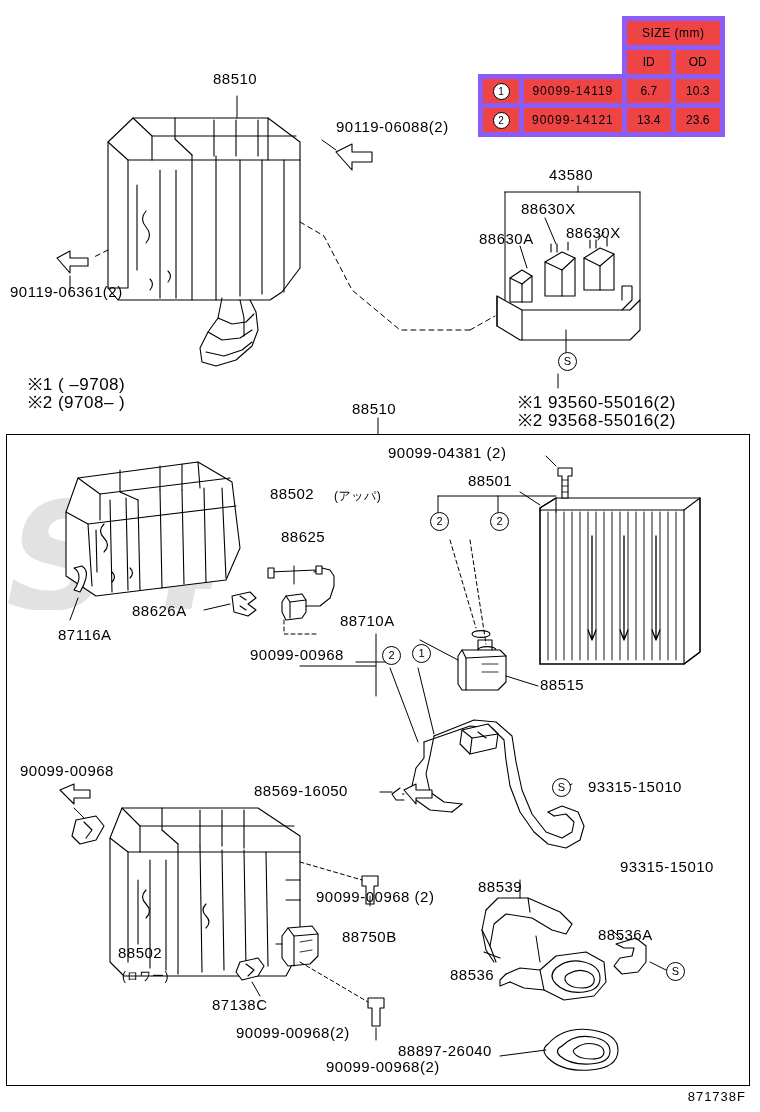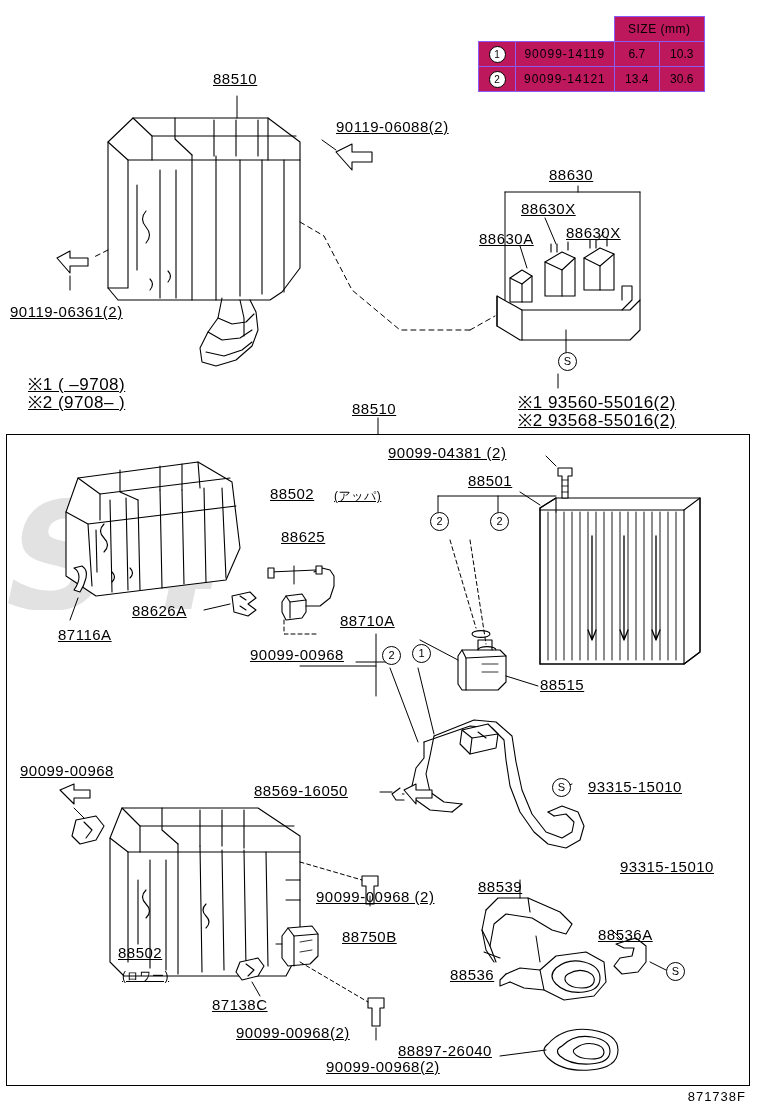--- a/index.html
+++ b/index.html
@@ -13,39 +13,38 @@
   }
   .page{position:absolute;left:0;top:0;width:760px;height:1112px;}
 
   
   .lbl{
     position:absolute;
     font-size:15px;
     letter-spacing:0.5px;
     white-space:nowrap;
     font-family:"Liberation Sans", sans-serif;
-    text-decoration:underline;
   }
   .lbl.small{font-size:17px;}
   .lbl.jp{font-size:12px;}
 
   
   .size-table{
     position:absolute;
     left:478px;top:16px;
     border-collapse:collapse;
     font-size:13px;
   }
   .size-table td,.size-table th{
-    border:1px solid #8b5cf6;
+    border:5px solid #8b5cf6;
     padding:2px 5px;
     text-align:center;
     font-weight:normal;
     height:20px;
-    background:#be185d;
+    background:#ef4444;
   }
   .size-table .hdr-size{font-size:12px;letter-spacing:.5px;}
   .size-table .pn{font-weight:normal;font-size:12px;letter-spacing:1px;padding:2px 8px;}
   .size-table .numcell{width:34px;font-size:12px;}
   .size-table .idxcell{width:26px;}
 
   .circnum{
     display:inline-block;
     width:15px;height:15px;line-height:15px;
     border:1px solid #000;border-radius:50%;
@@ -100,30 +99,35 @@
 
   <div class="wm">S4</div>
 
   <table class="size-table">
     <tbody>
         <tr>
       <td rowspan="1" colspan="2" style="border:none;background:transparent;"></td>
       <td colspan="2" class="hdr-size">SIZE (mm)</td>
     </tr>
     <tr>
+      <td colspan="2" style="border:none;background:transparent;"></td>
+      <td class="numcell">ID</td>
+      <td class="numcell">OD</td>
+    </tr>
+    <tr>
       <td class="idxcell"><span class="circnum">1</span></td>
       <td class="pn">90099-14119</td>
       <td class="numcell">6.7</td>
       <td class="numcell">10.3</td>
     </tr>
     <tr>
       <td class="idxcell"><span class="circnum">2</span></td>
       <td class="pn">90099-14121</td>
       <td class="numcell">13.4</td>
-      <td class="numcell">30.6</td>
+      <td class="numcell">23.6</td>
     </tr>
   </tbody>
     </table>
 
   <div class="panel"></div>
 
   <svg class="art" viewBox="0 0 760 1112">
     <g fill="none" stroke="#000" stroke-width="1.1" stroke-linejoin="round" stroke-linecap="round">
 
       <path d="M108 142 L133 118 L268 118 L300 142 L300 268 L282 292 L270 300 L118 300 L108 288 Z" fill="#fff"></path>
@@ -377,22 +381,22 @@
   <div class="circled" style="left:558px;top:352px;">S</div>
   <div class="circled" style="left:430px;top:512px;">2</div>
   <div class="circled" style="left:490px;top:512px;">2</div>
   <div class="circled" style="left:382px;top:646px;">2</div>
   <div class="circled" style="left:412px;top:644px;">1</div>
   <div class="circled" style="left:552px;top:778px;">S</div>
   <div class="circled" style="left:666px;top:962px;">S</div>
 
   <div class="lbl" style="left:213px;top:70px;">88510</div>
   <div class="lbl" style="left:296px;top:118px;margin-left:40px;">90119-06088(2)</div>
-  <div class="lbl" style="left:10px;top:283px;margin-top:20px;">90119-06361(2)</div>
-  <div class="lbl" style="left:549px;top:166px;">88630</div>
+  <div class="lbl" style="left:10px;top:283px;">90119-06361(2)</div>
+  <div class="lbl" style="left:549px;top:166px;">43580</div>
   <div class="lbl" style="left:521px;top:200px;">88630X</div>
   <div class="lbl" style="left:479px;top:230px;">88630A</div>
   <div class="lbl" style="left:566px;top:224px;">88630X</div>
 
   <div class="lbl small" style="left:28px;top:372px;">※1 (      –9708)</div>
   <div class="lbl small" style="left:28px;top:390px;">※2 (9708–      )</div>
   <div class="lbl small" style="left:518px;top:390px;">※1 93560-55016(2)</div>
   <div class="lbl small" style="left:518px;top:408px;">※2 93568-55016(2)</div>
 
   <div class="lbl" style="left:352px;top:400px;">88510</div>

